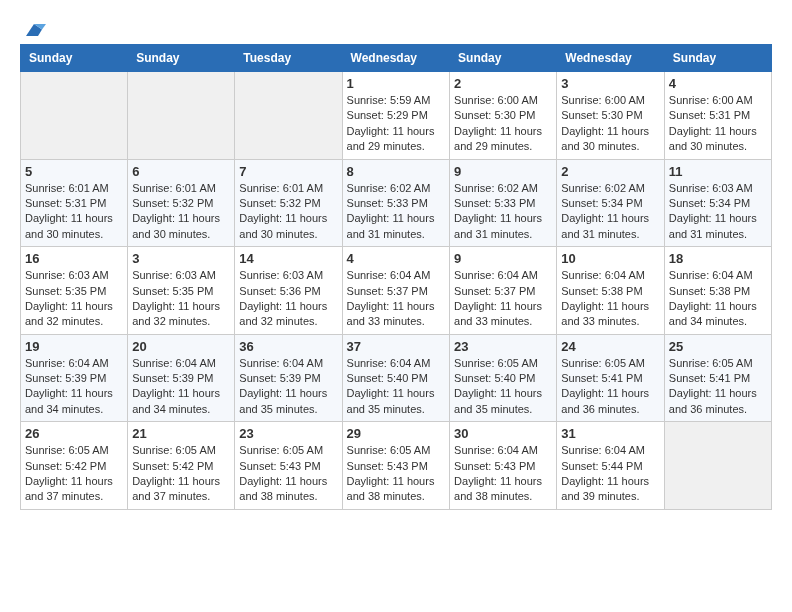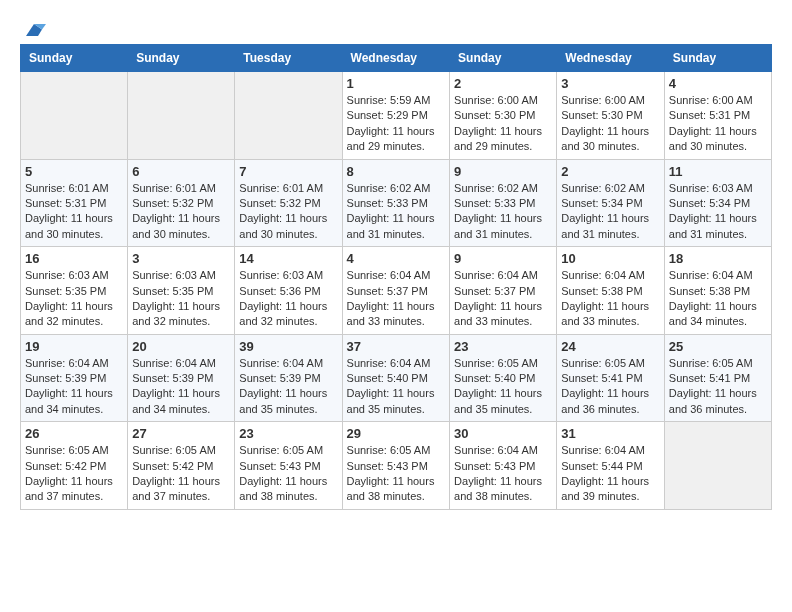--- a/index.html
+++ b/index.html
@@ -240,21 +240,21 @@
 Sunset: 5:39 PM
 Daylight: 11 hours and 34 minutes.</div>
         </td>
         <td>
           <div class="day-number">20</div>
           <div class="day-info" style="white-space: pre-line;">Sunrise: 6:04 AM
 Sunset: 5:39 PM
 Daylight: 11 hours and 34 minutes.</div>
         </td>
         <td>
-          <div class="day-number">39</div>
+          <div class="day-number">36</div>
           <div class="day-info" style="white-space: pre-line;">Sunrise: 6:04 AM
 Sunset: 5:39 PM
 Daylight: 11 hours and 35 minutes.</div>
         </td>
         <td>
           <div class="day-number">37</div>
           <div class="day-info" style="white-space: pre-line;">Sunrise: 6:04 AM
 Sunset: 5:40 PM
 Daylight: 11 hours and 35 minutes.</div>
         </td>
@@ -278,21 +278,21 @@
         </td>
       </tr>
       <tr>
         <td>
           <div class="day-number">26</div>
           <div class="day-info" style="white-space: pre-line;">Sunrise: 6:05 AM
 Sunset: 5:42 PM
 Daylight: 11 hours and 37 minutes.</div>
         </td>
         <td>
-          <div class="day-number">27</div>
+          <div class="day-number">21</div>
           <div class="day-info" style="white-space: pre-line;">Sunrise: 6:05 AM
 Sunset: 5:42 PM
 Daylight: 11 hours and 37 minutes.</div>
         </td>
         <td>
           <div class="day-number">23</div>
           <div class="day-info" style="white-space: pre-line;">Sunrise: 6:05 AM
 Sunset: 5:43 PM
 Daylight: 11 hours and 38 minutes.</div>
         </td>

